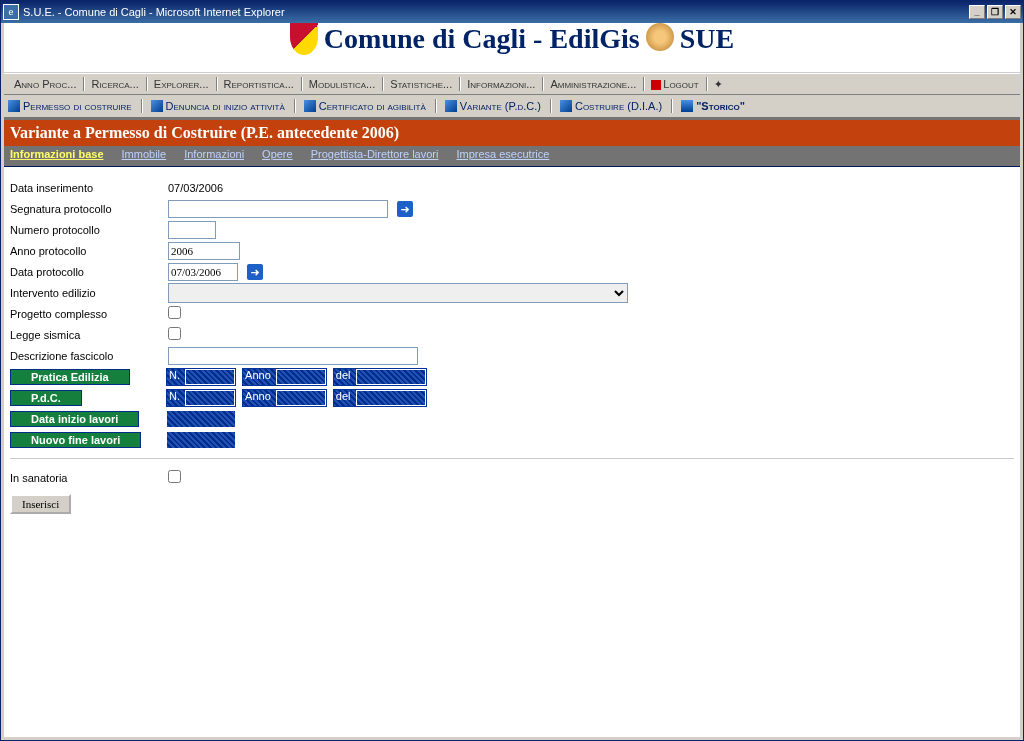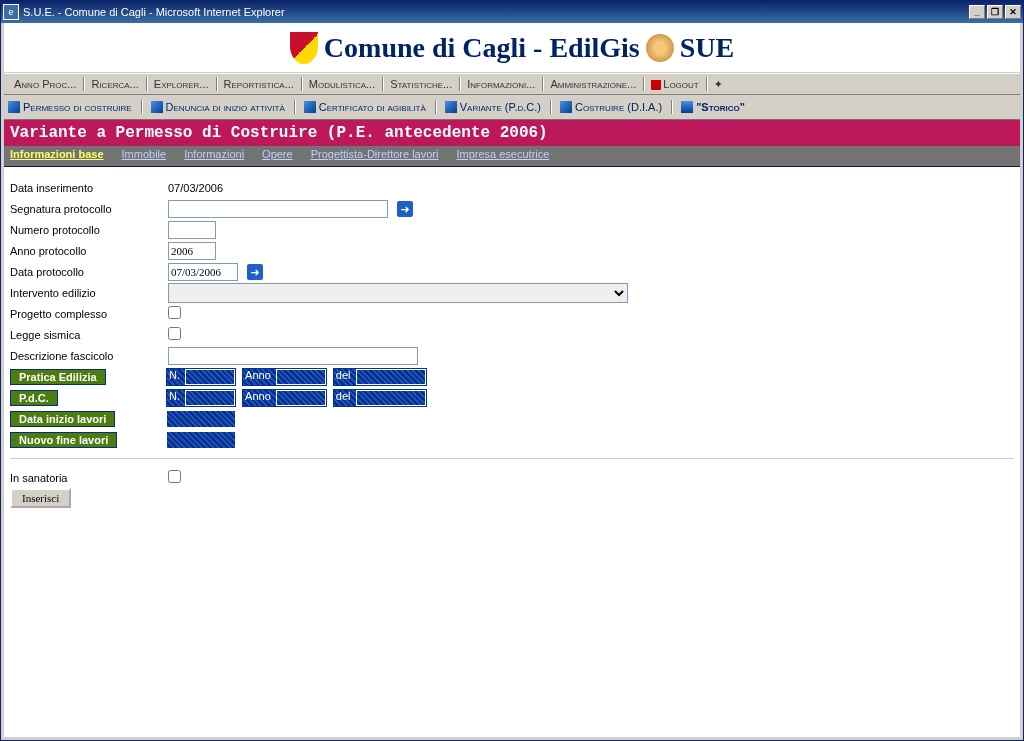--- a/index.html
+++ b/index.html
@@ -4,43 +4,43 @@
 <style>
   * { box-sizing: border-box; }
   body { margin:0; padding:0; font-family: Verdana, Arial, sans-serif; font-size:11px; background:#fff; }
   .window { width:1024px; height:741px; border:1px solid #0a246a; display:flex; flex-direction:column; }
   .titlebar { background:linear-gradient(to bottom,#0a246a,#3b6ea5); color:#fff; height:22px; display:flex; align-items:center; padding:0 2px; font-size:11px; }
   .titlebar .icon { width:16px; height:16px; background:#3b6ea5; margin-right:4px; border:1px solid #fff; display:inline-flex; align-items:center; justify-content:center; font-size:9px; }
   .titlebar .title { flex:1; }
   .winbtns { display:flex; gap:2px; }
   .winbtn { width:16px; height:14px; background:#d4d0c8; border:1px solid #808080; border-top-color:#fff; border-left-color:#fff; font-size:9px; font-family:Arial; display:flex; align-items:center; justify-content:center; color:#000; cursor:pointer; font-weight:bold; }
   .content { flex:1; background:#fff; display:flex; flex-direction:column; border:3px solid #d4d0c8; border-top:none; }
-  .header-banner { height:50px; display:flex; align-items:center; justify-content:center; gap:6px; border-bottom:1px solid #ccc;}
+  .header-banner { height:50px; display:flex; justify-content:center; gap:6px; border-bottom:1px solid #ccc;}
   .crest { width:28px; height:32px; background:linear-gradient(135deg,#c8102e 50%,#ffd900 50%); border-radius:0 0 14px 14px/0 0 18px 18px; }
   .banner-text { font-family: Georgia, 'Times New Roman', serif; font-size:28px; color:#002366; font-weight:bold; }
   .ammonite { width:28px; height:28px; border-radius:50%; background: radial-gradient(circle,#f4c77b 30%,#b97a2a 100%); }
   .topmenu { background:#d4d0c8; border-top:1px solid #fff; border-bottom:1px solid #808080; height:22px; display:flex; align-items:center; padding:0 4px; gap:0; }
   .menuitem { font-variant: small-caps; font-size:11px; padding:2px 6px; color:#333; cursor:pointer; white-space:nowrap; }
   .menusep { width:1px; height:14px; background:#808080; margin:0 1px; box-shadow:1px 0 0 #fff; }
   .logout-ico { display:inline-block; width:10px; height:10px; background:#c00; margin-right:2px; vertical-align:middle; }
-  .tabbar { background:#d4d0c8; border-bottom:1px solid #737373; height:25px; display:flex; align-items:center; padding:0 4px; gap:8px; }
+  .tabbar { background:#d4d0c8; border-bottom:3px solid #737373; height:25px; display:flex; align-items:center; padding:0 4px; gap:8px; }
   .tab { display:inline-flex; align-items:center; gap:3px; color:#002366; font-variant:small-caps; font-size:11px; cursor:pointer; }
   .tab .cube { width:12px; height:12px; background:linear-gradient(135deg,#4a90e2,#003d8f); transform:rotate(0deg); }
   .storico-ico { width:12px; height:12px; background:linear-gradient(to bottom,#4a90e2,#003d8f); }
-  .page-title-bar { background:#be185d; color:#fff; padding:4px 6px; font-family:Liberation Mono, monospace; font-size:16px; font-weight:bold; }
+  .page-title-bar { background:#c2410c; color:#fff; padding:4px 6px; font-family:Liberation Serif, serif; font-size:16px; font-weight:bold; }
   .subnav { background:#737373; padding:2px 6px 6px 6px; display:flex; gap:18px; font-size:11px; border-bottom:1px solid #001a5a;}
   .subnav a { color:#bcd2ff; text-decoration:underline; cursor:pointer; }
   .subnav a.active { color:#ffff66; font-weight:bold; }
   .form-area { padding:10px 6px; flex:1; overflow:auto; }
   .row { display:flex; align-items:center; min-height:21px; margin-bottom:0px; }
   .row .label { width:158px; font-size:11px; color:#000; }
   .row .val input[type=text] { font-family:Verdana; font-size:11px; border:1px solid #7f9db9; height:18px; padding:0 2px; }
   .row .val select { font-family:Verdana; font-size:11px; border:1px solid #7f9db9; height:20px; }
   .arrow-link { display:inline-block; width:16px; height:16px; background:#1e60c9; color:#fff; font-size:11px; text-align:center; line-height:16px; margin-left:6px; cursor:pointer; border-radius:2px; }
-  .boxed { background:#4d7c0f; color:#fff; font-weight:bold; padding:1px 8px; display:inline-block; font-size:11px; border:1px solid #002c8a; }
+  .boxed { background:#15803d; color:#fff; font-weight:bold; padding:1px 20px; display:inline-block; font-size:11px; border:1px solid #002c8a; }
   .boxed-row { display:flex; align-items:center; gap:6px; min-height:21px; margin-bottom:0px;}
   .boxed-row .label { width:150px; }
   .hatched { background-color:#002c8a; background-image:repeating-linear-gradient(45deg,#1e50b5 0,#1e50b5 2px,#002c8a 2px,#002c8a 4px); color:#fff; border:1px solid #003399; display:inline-block; font-size:11px; }
   .hatched span.lbl { color:#fff; font-weight:normal; padding:0 2px; }
   .hatched-input { background-color:#002c8a; background-image:repeating-linear-gradient(45deg,#1e50b5 0,#1e50b5 2px,#002c8a 2px,#002c8a 4px); border:1px solid #fff; width:50px; height:16px; display:inline-block; vertical-align:middle; }
   hr.sep { border:none; border-top:1px solid #ccc; margin:8px 0; }
   .btn-submit { background:#d4d0c8; border:2px outset #fff; padding:2px 10px; font-family:Verdana; font-size:11px; cursor:pointer; }
   input[type=checkbox] { margin:0; }
 </style>
 </head>
@@ -144,21 +144,21 @@
         </div>
       </div>
 
       <div class="row">
         <div class="label">Numero protocollo</div>
         <div class="val"><input type="text" style="width: 48px;" value=""></div>
       </div>
 
       <div class="row">
         <div class="label">Anno protocollo</div>
-        <div class="val"><input type="text" style="width: 48px;" value="2006"></div>
+        <div class="val"><input type="text" style="width: 72px;" value="2006"></div>
       </div>
 
       <div class="row">
         <div class="label">Data protocollo</div>
         <div class="val">
           <input type="text" style="width: 70px;" value="07/03/2006">
           <span class="arrow-link">➜</span>
         </div>
       </div>
 
@@ -206,19 +206,19 @@
         <span class="hatched-input" style="width:70px;height:18px"></span>
       </div>
 
       <hr class="sep">
 
       <div class="row">
         <div class="label">In sanatoria</div>
         <div class="val"><input type="checkbox" style=""></div>
       </div>
 
-      <div style="">
+      <div style="margin-top:6px">
         <button class="btn-submit">Inserisci</button>
       </div>
 
     </div>
   </div>
 </div>
 
 </body></html>

